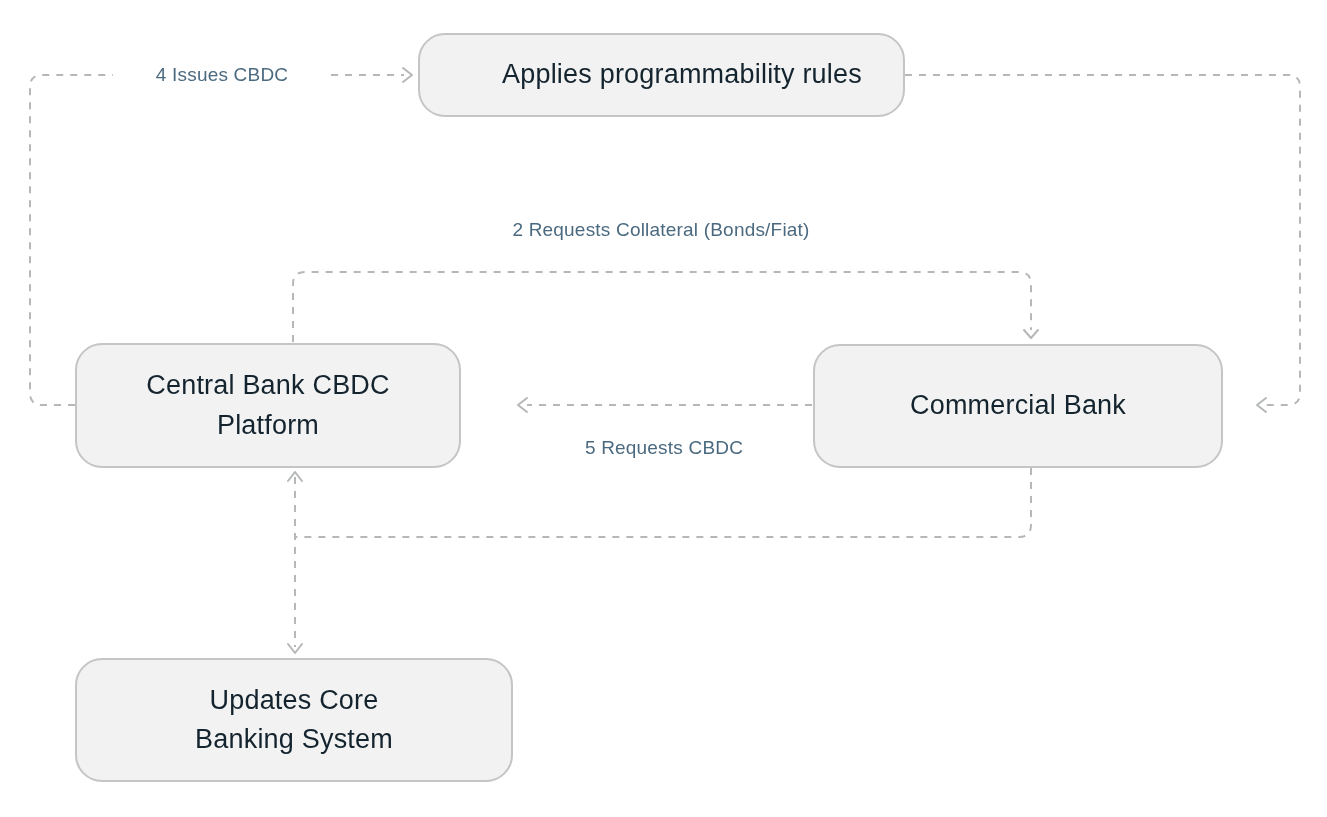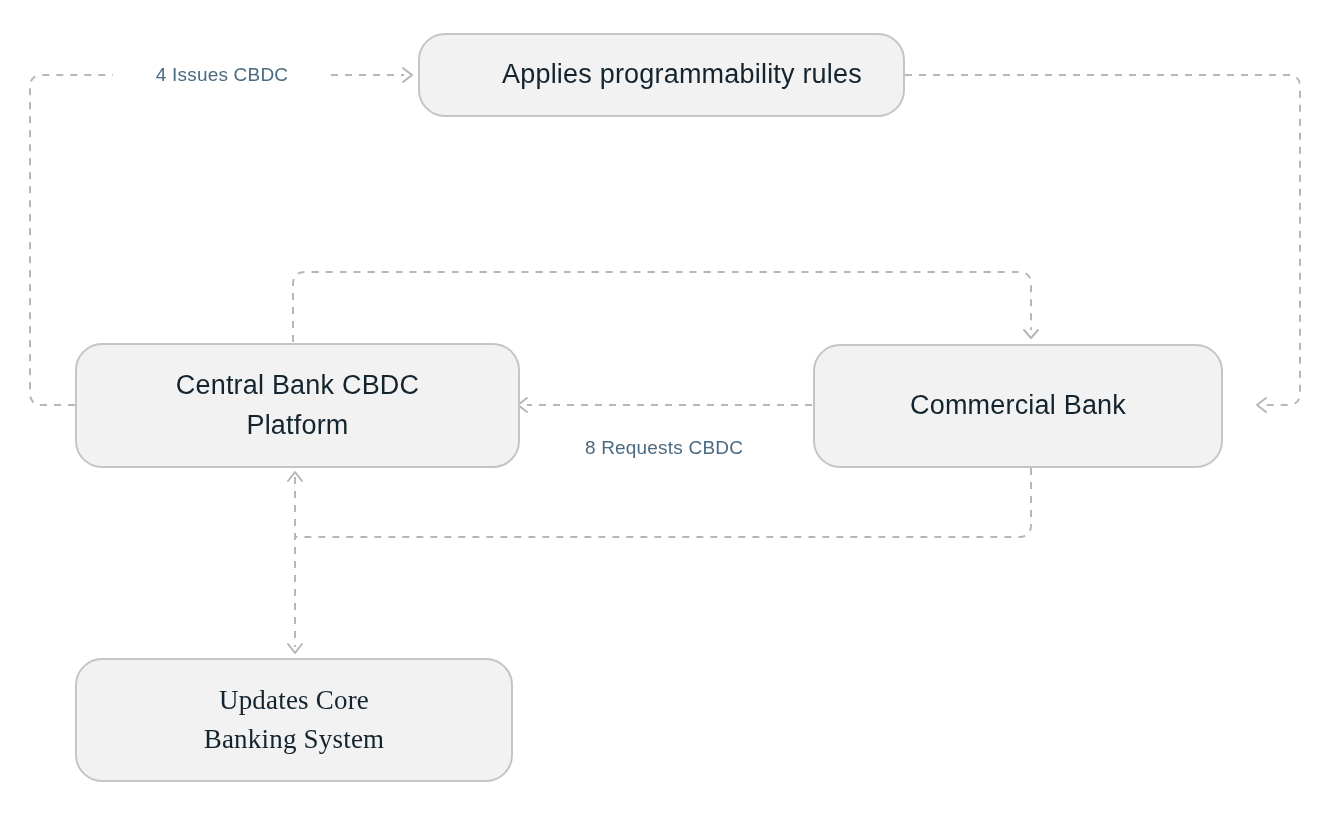--- a/index.html
+++ b/index.html
@@ -92,27 +92,28 @@
 
     <path class="edge" d="M 1031 468 V 525 Q 1031 537 1019 537 H 296"></path>
 
     <path class="edge" d="M 295 477 V 647"></path>
     <path class="arrowhead" d="M 288 481 L 295 472 L 302 481"></path>
     <path class="arrowhead" d="M 288 644 L 295 653 L 302 644"></path>
   </svg>
 
   <div class="node" style="left:418px; top:33px; width:487px; height:84px;padding-left:41px;">Applies programmability rules</div>
 
-  <div class="node" style="left:75px; top:343px; width:445px; height:125px;">Central Bank CBDC
+  <div class="node" style="left:75px; top:343px; width:386px; height:125px;">Central Bank CBDC
 Platform</div>
 
   <div class="node" style="left:813px; top:344px; width:410px; height:124px;">Commercial Bank</div>
 
-  <div class="node" style="left:75px; top:658px; width:438px; height:124px;font-family:Liberation Serif, serif;">Updates Core
+  <div class="node" style="left:75px; top:658px; width:438px; height:124px;">Updates Core
 Banking System</div>
 
   <div class="edge-label" style="left:222px; top:75px;">4 Issues CBDC</div>
 
+  <div class="edge-label" style="left:661px; top:230px;">2 Requests Collateral (Bonds/Fiat)</div>
 
-  <div class="edge-label" style="left:664px; top:448px;">8 Requests CBDC</div>
+  <div class="edge-label" style="left:664px; top:448px;">5 Requests CBDC</div>
 
 
 </div>
 
 </body></html>

